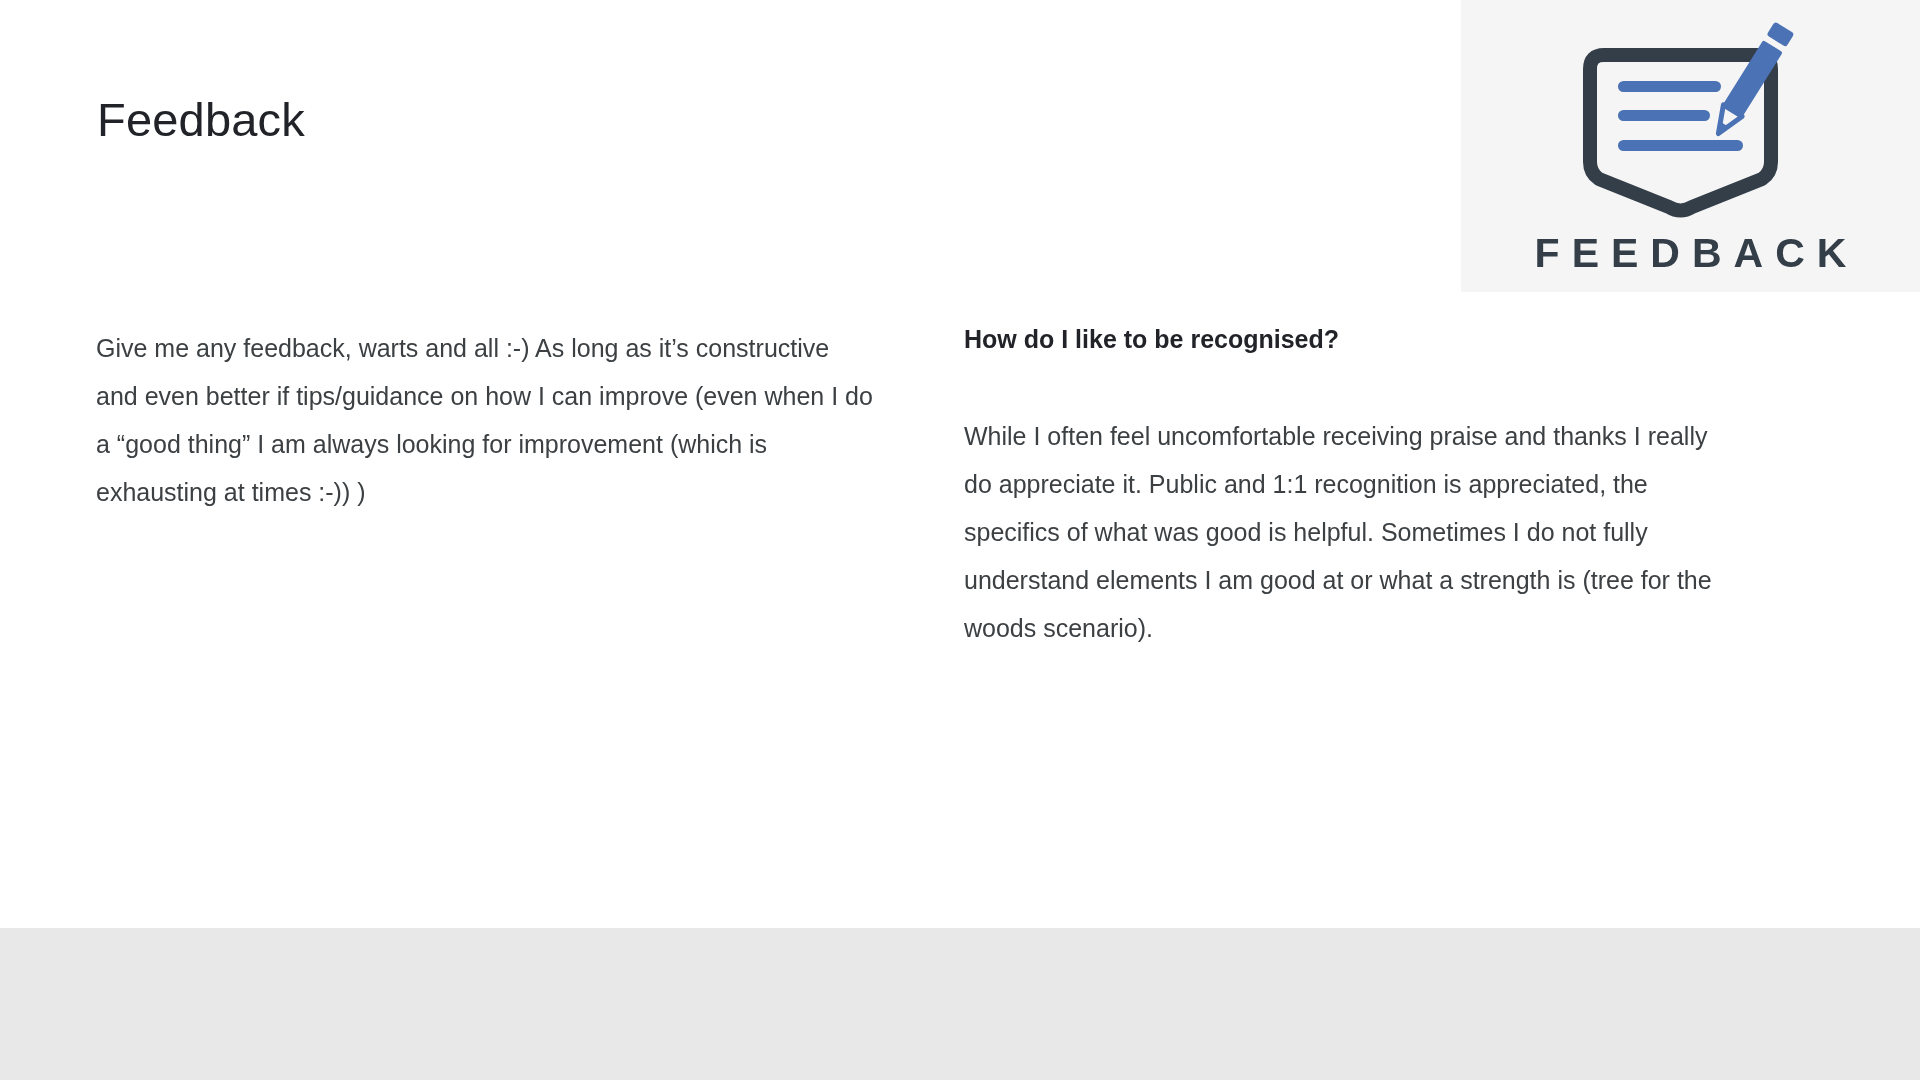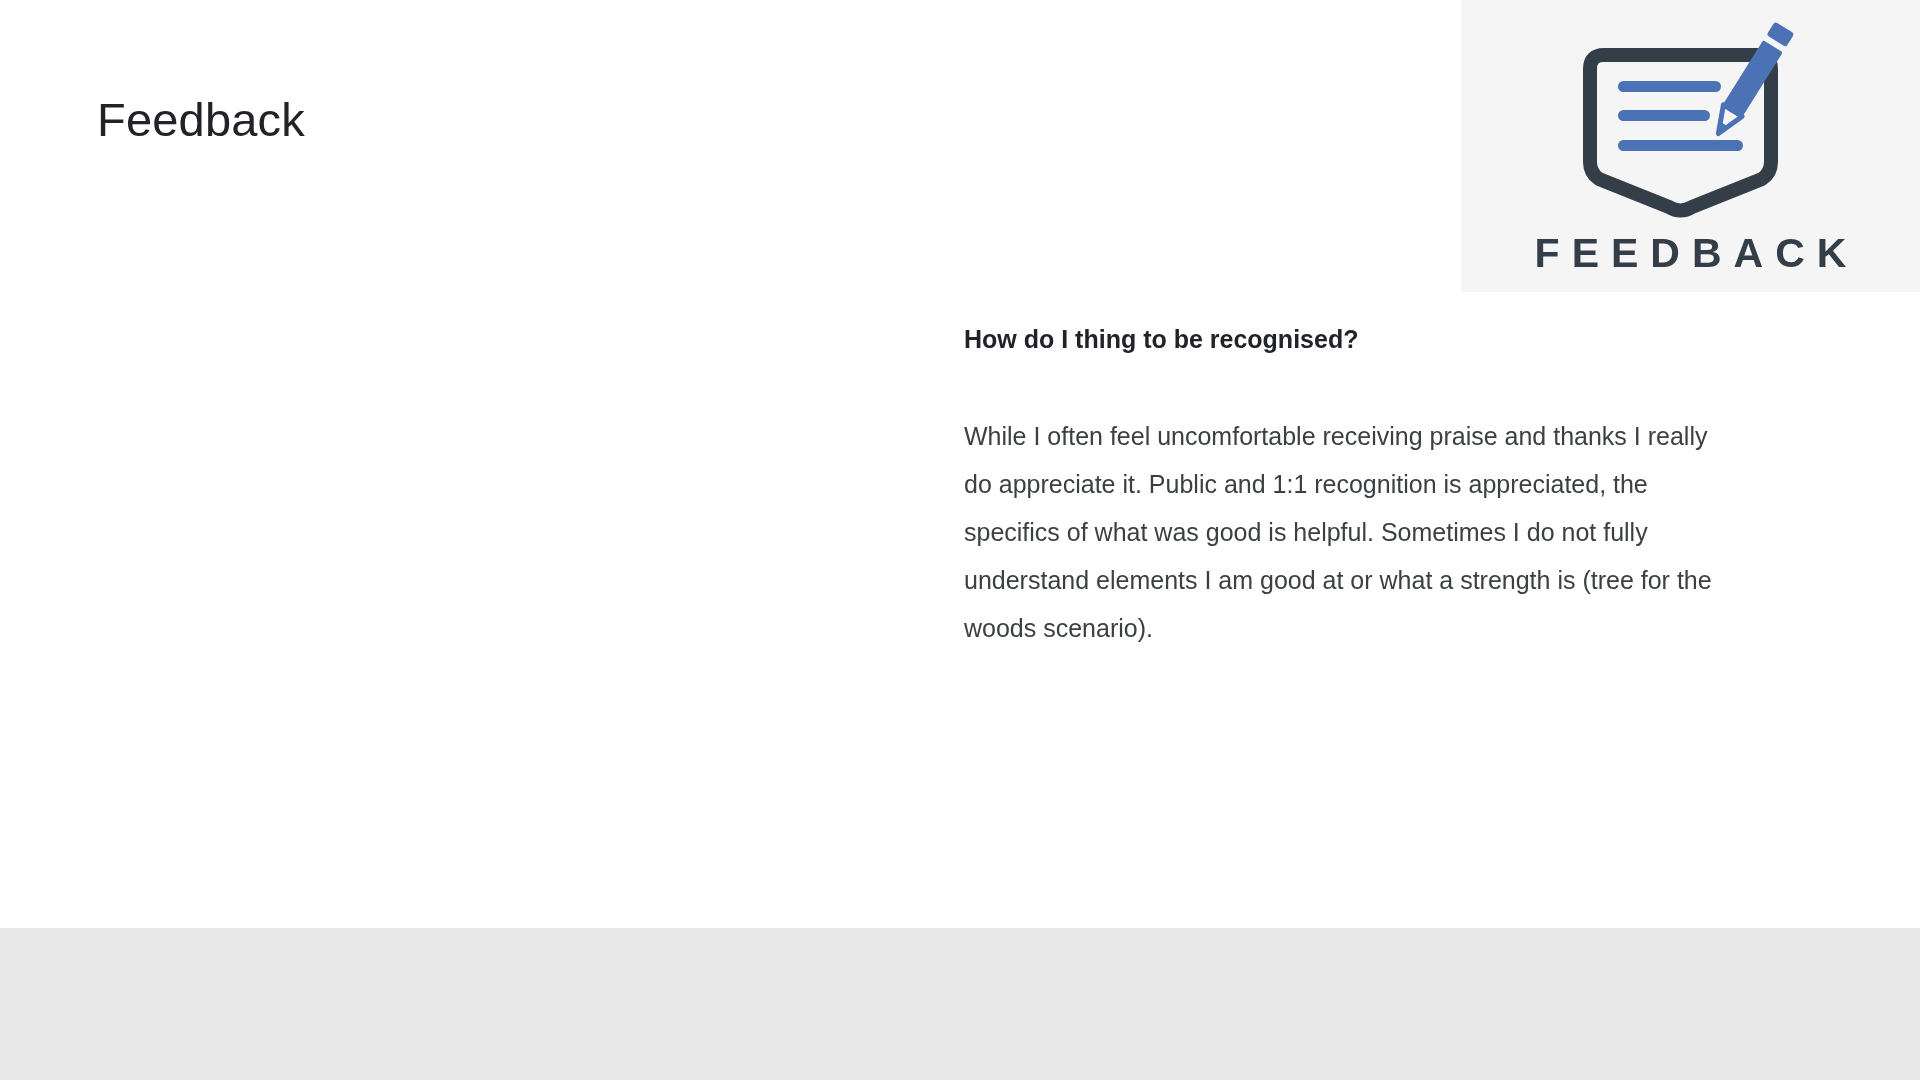--- a/index.html
+++ b/index.html
@@ -119,24 +119,28 @@
         <polygon points="0,3 -11,-24 11,-24" fill="#f5f5f6" stroke="#4a72b4" stroke-width="5" stroke-linejoin="round"></polygon>
         <polygon points="0,3 -4.5,-8 4.5,-8" fill="#4a72b4"></polygon>
         <rect x="-11.5" y="-100" width="23" height="76" fill="#4a72b4" rx="2"></rect>
         <rect x="-11.5" y="-122" width="23" height="16" fill="#4a72b4" rx="3"></rect>
       </g>
     </svg>
     <div class="logo-wordmark">FEEDBACK</div>
   </div>
 
   <div class="column left">
+    <p>Give me any feedback, warts and all :-) As long as it’s constructive
+and even better if tips/guidance on how I can improve (even when I do
+a “good thing” I am always looking for improvement (which is
+exhausting at times :-)) )</p>
   </div>
 
   <div class="column right">
-    <h2>How do I thing to be recognised?</h2>
+    <h2>How do I like to be recognised?</h2>
     <p>While I often feel uncomfortable receiving praise and thanks I really
 do appreciate it. Public and 1:1 recognition is appreciated, the
 specifics of what was good is helpful. Sometimes I do not fully
 understand elements I am good at or what a strength is (tree for the
 woods scenario).</p>
   </div>
 
   <div class="footer-brand">
     <span class="brand-primary">Google</span>
     <span class="brand-secondary">Google</span>

